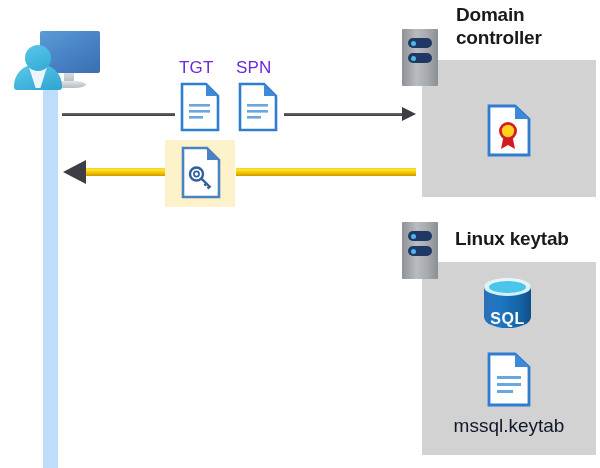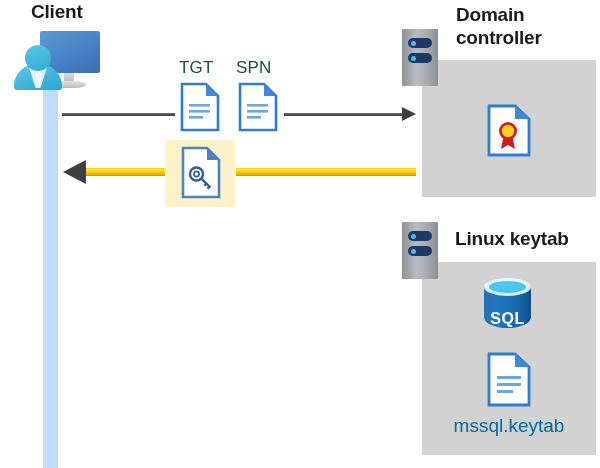--- a/index.html
+++ b/index.html
@@ -130,21 +130,21 @@
 
   
   #key-highlight {
     left: 165px; top: 140px; width: 70px; height: 67px;
     background: #fdf2c9;
   }
 
   
   .token-label {
     font-size: 17px;
-    color: #14532d;
+    color: #6d28d9;
     letter-spacing: 0.2px;
   }
   #tgt-label { left: 179px; top: 58px; }
   #spn-label { left: 236px; top: 58px; }
 
   
   .rack {
     position: absolute;
     width: 36px; height: 57px;
     background: linear-gradient(90deg,#8e9296 0%, #b8bcc0 40%, #a7abaf 70%, #8b8f93 100%);
@@ -204,34 +204,33 @@
     font-size: 16px;
     font-weight: bold;
     letter-spacing: 0.5px;
   }
 
   
   #keytab-caption {
     left: 422px; top: 415px; width: 174px;
     text-align: center;
     font-size: 19px;
-    color: #0369a1;
+    color: #0f172a;
   }
 </style>
 </head>
 <body>
 
 <div class="stage">
 
   <div class="abs panel" id="dc-panel"></div>
   <div class="abs panel" id="linux-panel"></div>
 
   <div class="abs" id="client-lifeline"></div>
 
-  <div class="abs title" id="client-title">Client</div>
 
   <div class="abs" id="client-icon">
     <div class="monitor-screen"></div>
     <div class="monitor-neck"></div>
     <div class="monitor-base"></div>
     <div class="person-body"></div>
     <div class="person-collar"></div>
     <div class="person-head"></div>
   </div>
 

